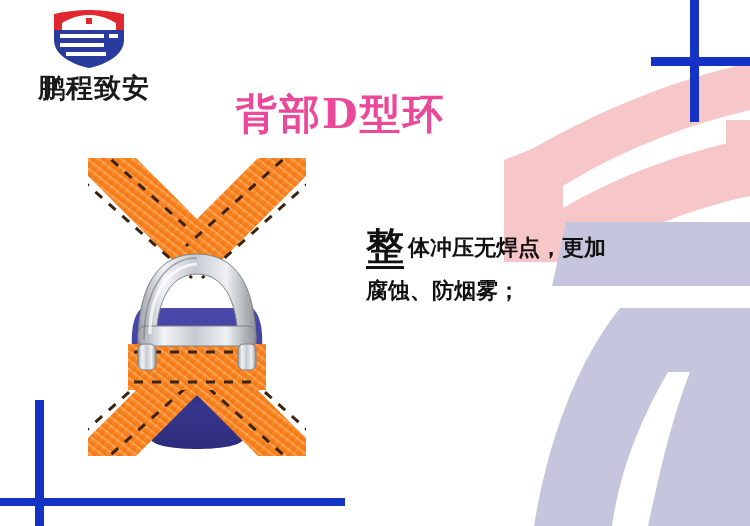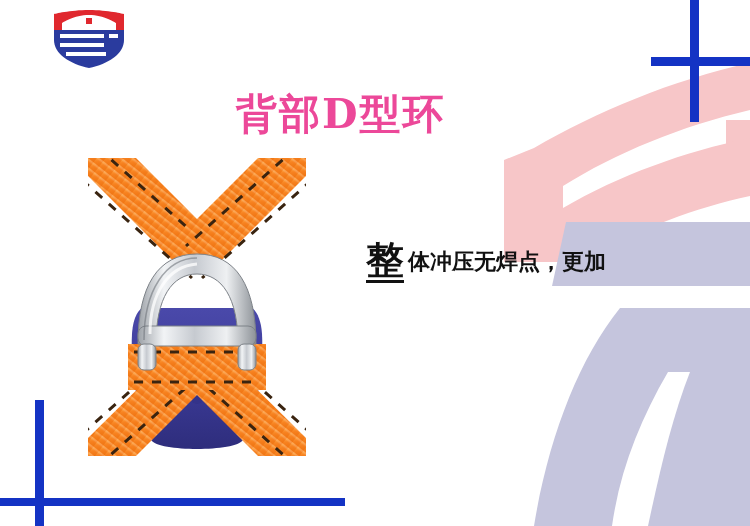--- a/index.html
+++ b/index.html
@@ -97,21 +97,21 @@
     height: 298px;
     overflow: hidden;
     background: #ffffff;
   }
   .photo-svg { display: block; width: 218px; height: 298px; }
 
   
   .copy {
     position: absolute;
     left: 366px;
-    top: 240px;
+    top: 226px;
     width: 300px;
   }
   .copy-line {
     font-family: "DejaVu Sans", "Liberation Sans", sans-serif;
     font-size: 22px;
     font-weight: bold;
     color: #111111;
     line-height: 43px;
     white-space: nowrap;
     letter-spacing: 0px;
@@ -177,20 +177,21 @@
       <path fill="#2a3b9e" d="M2,20 L2,30 C2,44 18,54 37,58 C56,54 72,44 72,30 L72,20 Z"></path>
 
       <rect fill="#ffffff" x="8" y="24" width="58" height="4"></rect>
       <rect fill="#ffffff" x="8" y="33" width="46" height="4"></rect>
       <rect fill="#ffffff" x="14" y="42" width="40" height="4"></rect>
 
       <rect fill="#e0282e" x="34" y="8" width="6" height="6"></rect>
 
       <rect fill="#2a3b9e" x="52" y="24" width="5" height="14"></rect>
     </svg>
+    <div class="logo-wordmark">鹏程致安</div>
   </div>
 
   <div class="headline">背部D型环</div>
 
   <div class="photo">
     <svg class="photo-svg" viewBox="0 0 218 298">
       <defs>
         <linearGradient id="webGrad" x1="0" y1="0" x2="1" y2="1">
           <stop offset="0%" stop-color="#fda23c"></stop>
           <stop offset="45%" stop-color="#f7811f"></stop>
@@ -266,15 +267,16 @@
         <path d="M62,176 C62,136 80,108 109,106" fill="none" stroke="#ffffff" stroke-width="3" opacity="0.75"></path>
         <path d="M56,182 C56,132 78,100 109,100" fill="none" stroke="#6f757b" stroke-width="1.5" opacity="0.6"></path>
       </g>
     </svg>
   </div>
 
   <div class="copy">
     <div class="copy-line">
       <span class="copy-lead">整</span><span>体冲压无焊点，更加</span>
     </div>
+    <div class="copy-line">腐蚀、防烟雾；</div>
   </div>
 
 </div>
 
 </body></html>

